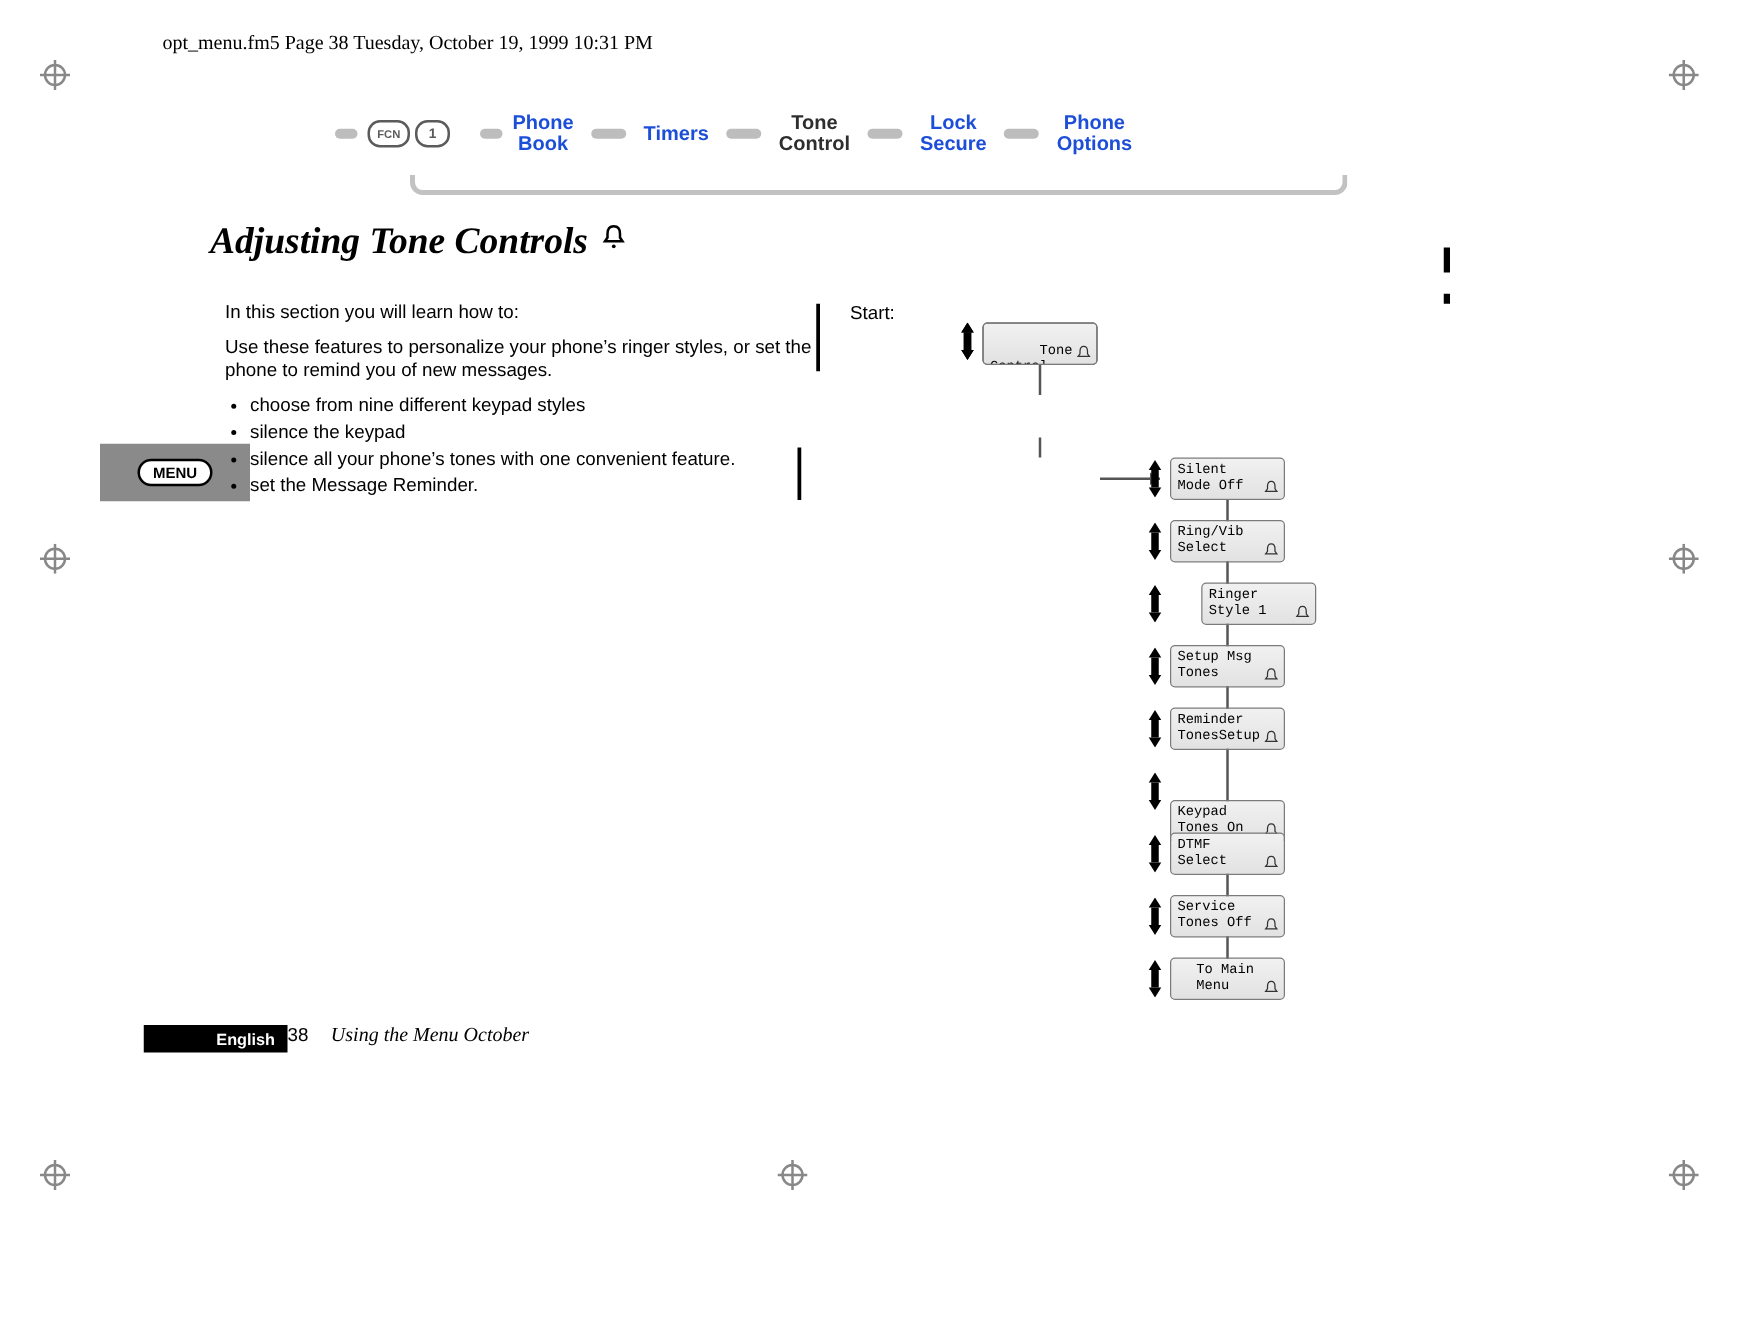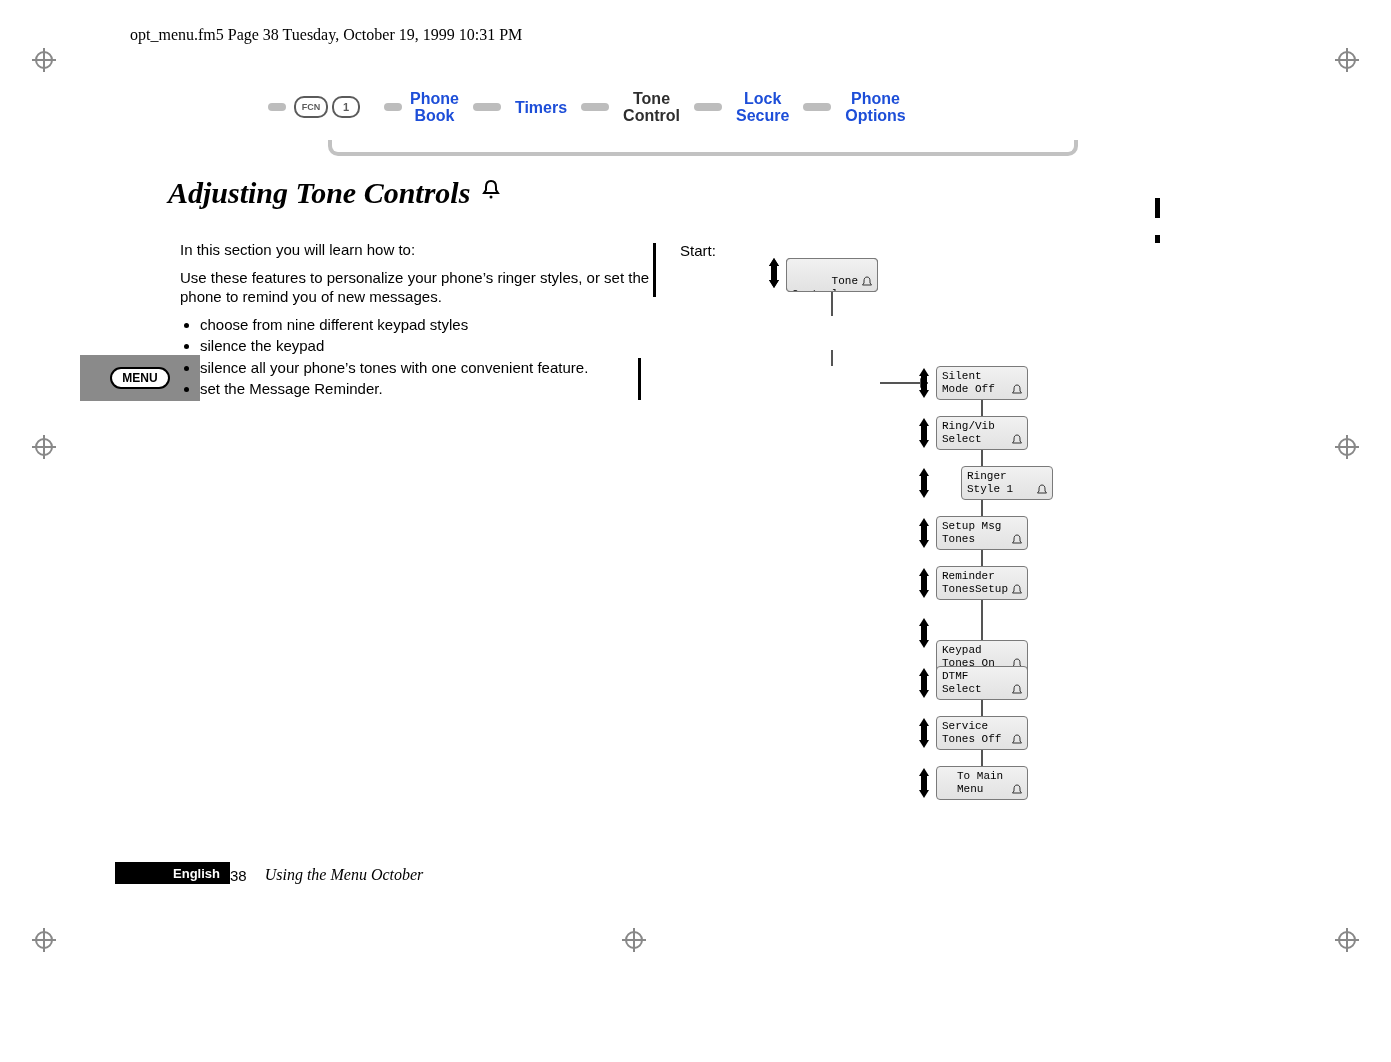--- a/index.html
+++ b/index.html
@@ -35,21 +35,21 @@
   .body-col ul{margin:0;padding-left:20px}
   .body-col li{margin:2px 0}
   .vbar1{position:absolute;left:653px;top:243px;width:3px;height:54px;background:#000}
   .vbar2{position:absolute;left:638px;top:358px;width:3px;height:42px;background:#000}
   .start-label{position:absolute;left:680px;top:242px;font-size:15px}
   .tree{position:absolute;left:760px;top:258px;width:290px}
   .tree svg.lines{position:absolute;left:0;top:0;pointer-events:none}
   .node{position:absolute;width:92px;height:34px;background:linear-gradient(#f1f1f1,#e2e2e2);border:1px solid #7a7a7a;border-radius:4px;font-family:"Courier New",monospace;font-size:11px;line-height:13px;padding:3px 5px 3px 5px;box-sizing:border-box;white-space:pre;overflow:hidden}
   .scroll-ico{position:absolute;width:12px;height:30px}
   .node-ico{position:absolute;right:4px;bottom:3px;width:12px;height:12px}
-  .footer{position:absolute;left:115px;top:862px;display:flex;align-items:flex-end}
+  .footer{position:absolute;left:115px;top:820px;display:flex;align-items:flex-start}
   .foot-black{background:#000;color:#fff;height:22px;width:105px;display:flex;align-items:center;justify-content:flex-end;padding-right:10px;font-size:13px;font-weight:bold}
   .foot-num{font-size:15px;font-weight:normal}
   .foot-title{margin-left:18px;font-family:"Times New Roman",serif;font-style:italic;font-size:16px}
 </style>
 </head>
 <body>
 
 <div class="page">
 
   <div class="crop-mark cm-tl">

